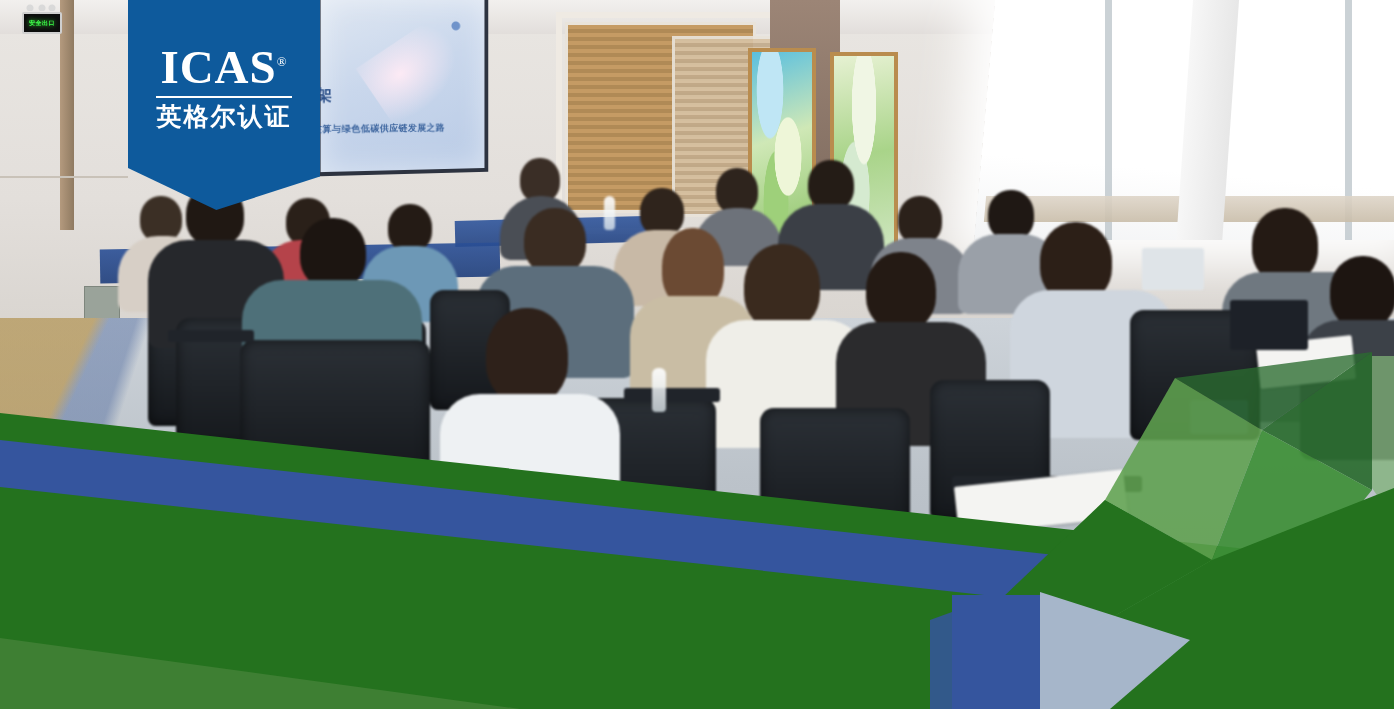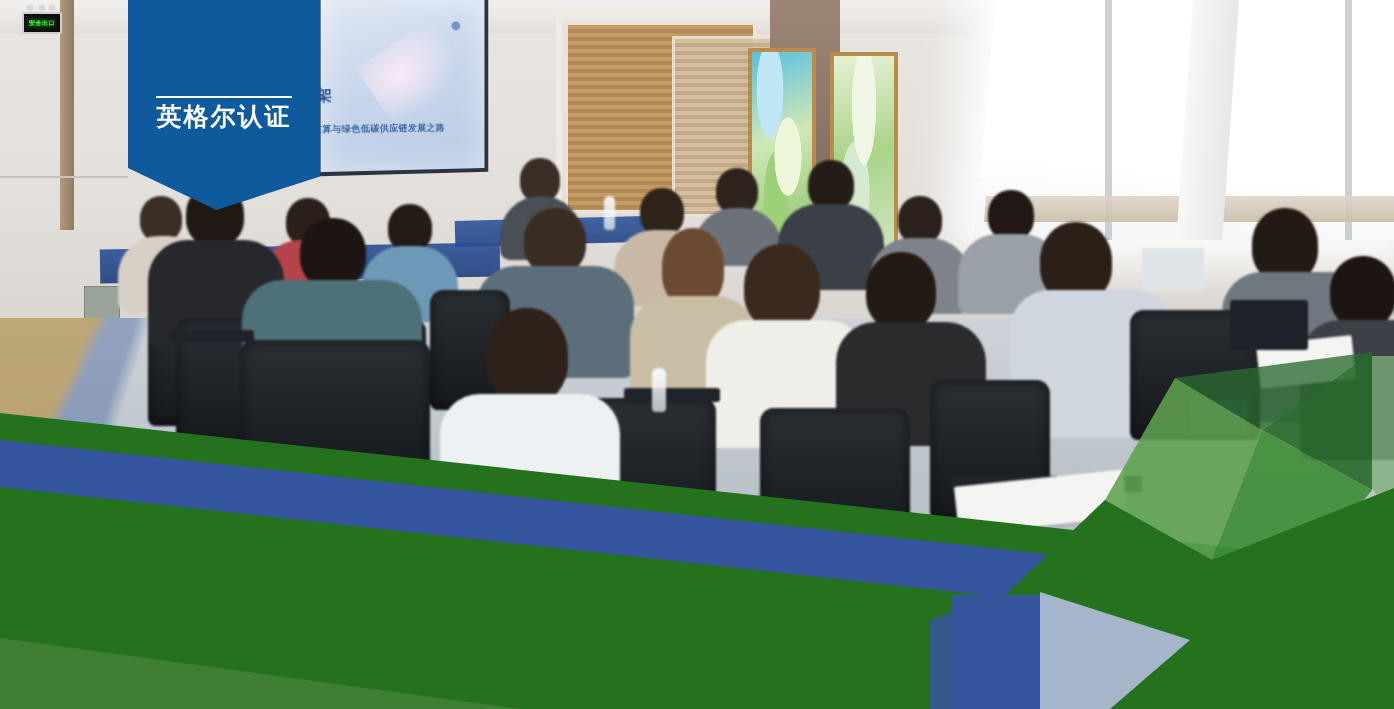--- a/index.html
+++ b/index.html
@@ -341,17 +341,20 @@
     <polygon points="1212,560 1394,488 1394,709 1000,709 1090,630" fill="#24721E"></polygon>
     <polygon points="1105,500 1212,560 1090,630 1000,600" fill="#24721E"></polygon>
 
     <polygon points="952,595 1040,595 1040,709 952,709" fill="#35559E"></polygon>
     <polygon points="952,612 952,709 930,709 930,620" fill="#35559E" opacity="0.85"></polygon>
 
     <polygon points="1040,592 1190,640 1110,709 1040,709" fill="#AEB9D4" opacity="0.95"></polygon>
   </svg>
 
   <div class="logoblock">
+    <div class="logo-icas">
+      <span>ICAS</span><span class="logo-reg">®</span>
+    </div>
     <div class="logo-rule"></div>
     <div class="logo-cn">英格尔认证</div>
   </div>
 
 </div>
 
 </body></html>

